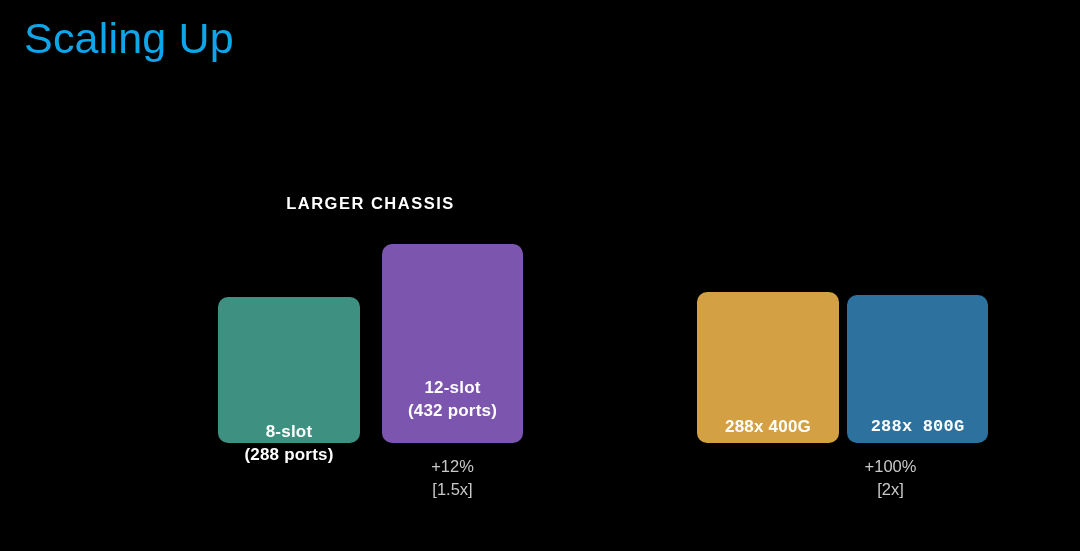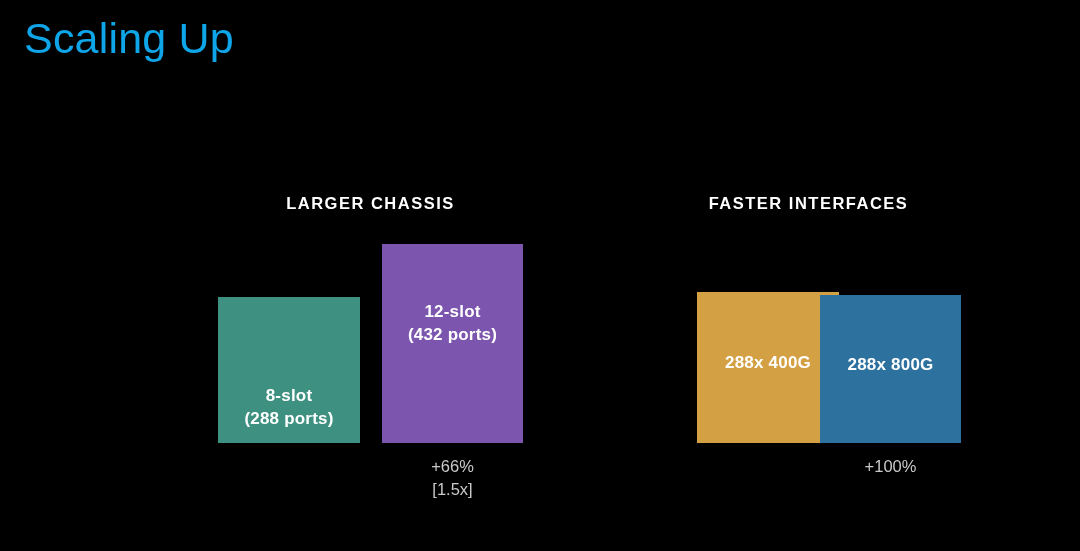--- a/index.html
+++ b/index.html
@@ -58,23 +58,24 @@
     text-transform: uppercase;
   }
   .group-title.g-left  { left: 218px; width: 305px; }
   .group-title.g-right { left: 656px; width: 305px; }
 
   
   .bar {
     position: absolute;
     box-sizing: border-box;
     display: flex;
-    align-items: center;
+    align-items: flex-end;
     justify-content: center;
     padding: 0 6px;
+    border-radius: 10px;
   }
   .bar-label {
     font-size: 17px;
     font-weight: 700;
     color: #ffffff;
     text-align: center;
     line-height: 1.35;
     white-space: pre-line;
     letter-spacing: 0.2px;
   }
@@ -105,25 +106,26 @@
     top: 292px;
     width: 142px;
     height: 151px;
     background: #d3a143;
     margin-left: 41px;
   }
   .bar-gold .bar-label { transform: translateY(-4px); }
 
   
   .bar-blue {
-    left: 820px;
+    left: 847px;
     top: 295px;
     width: 141px;
     height: 148px;
     background: #2d719e;
+    font-family: Liberation Mono, monospace;
   }
   .bar-blue .bar-label { transform: translateY(-4px); }
 
   
   .delta {
     position: absolute;
     text-align: center;
     color: #c9c9c9;
     font-size: 16.5px;
     font-weight: 400;
@@ -140,43 +142,43 @@
 <body>
 
 <div class="slide">
 
   <div class="slide-title">Scaling Up</div>
 
   <div class="chart">
 
     <div class="group-title g-left">LARGER CHASSIS</div>
 
-    <div class="group-title g-right">FASTER INTERFACES</div>
 
     <div class="bar bar-teal">
       <span class="bar-label">8-slot
 (288 ports)</span>
     </div>
 
     <div class="bar bar-purple">
       <span class="bar-label">12-slot
 (432 ports)</span>
     </div>
 
     <div class="bar bar-gold">
       <span class="bar-label">288x 400G</span>
     </div>
 
     <div class="bar bar-blue">
       <span class="bar-label">288x 800G</span>
     </div>
 
     <div class="delta delta-left">
-      <span class="delta-pct">+66%</span>
+      <span class="delta-pct">+12%</span>
       <span class="delta-mult">[1.5x]</span>
     </div>
 
     <div class="delta delta-right">
       <span class="delta-pct">+100%</span>
+      <span class="delta-mult">[2x]</span>
     </div>
 
   </div>
 </div>
 
 </body></html>

